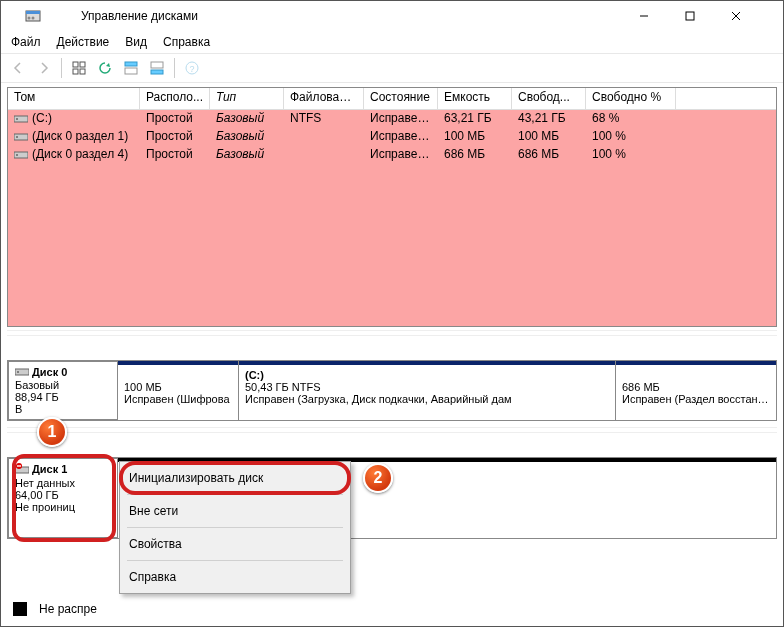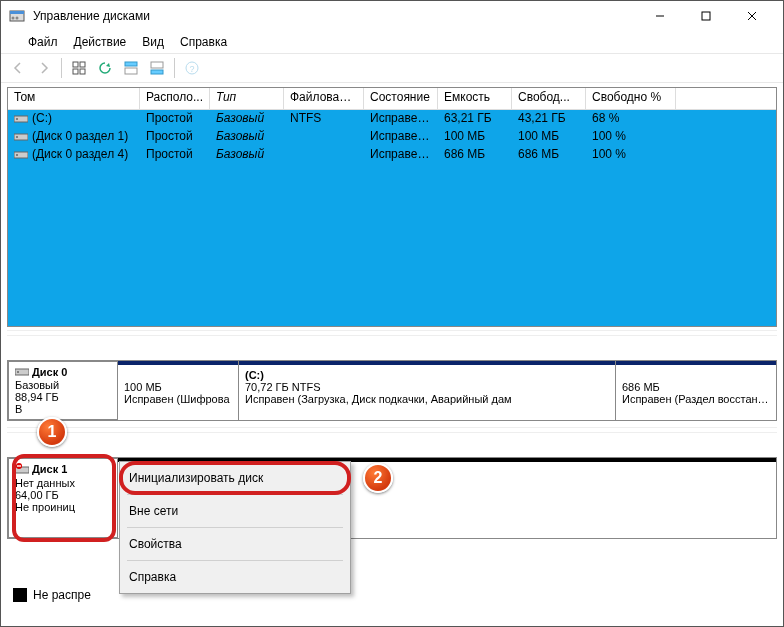--- a/index.html
+++ b/index.html
@@ -1,30 +1,30 @@
 <!DOCTYPE html>
 <html><head>
 <meta charset="utf-8">
 <style>
   * { box-sizing: border-box; margin: 0; padding: 0; font-family: 'Segoe UI', Tahoma, sans-serif; }
   body { background: #fff; width: 784px; height: 627px; overflow: hidden; position: relative; border: 1px solid #555; }
-  .titlebar { height: 30px; display: flex; align-items: center; padding: 0 8px; }
+  .titlebar { height: 30px; display: flex; align-items: center; padding: 0 24px; gap: 32px; }
   .titlebar .appicon { width: 16px; height: 16px; margin-right: 8px; display: inline-flex; }
   .titlebar .title { font-size: 12px; flex: 1; }
   .winbtns { display: flex; }
   .winbtn { width: 46px; height: 30px; display: flex; align-items: center; justify-content: center; font-size: 14px; color: #333; }
-  .menubar { height: 22px; display: flex; align-items: center; padding: 0 19px; font-size: 12px; }
+  .menubar { height: 22px; display: flex; align-items: center; padding: 0 2px; font-size: 12px; }
   .menubar .mitem { padding: 2px 8px; }
   .toolbar { height: 30px; border-top: 1px solid #e8e8e8; border-bottom: 1px solid #e8e8e8; display: flex; align-items: center; padding: 0 6px; gap: 4px; }
   .tbtn { width: 22px; height: 22px; display: flex; align-items: center; justify-content: center; border: 1px solid transparent; }
   .tbtn svg { width: 16px; height: 16px; }
   .tsep { width: 1px; height: 20px; background: #ccc; margin: 0 2px; }
   .tbtn.disabled svg { opacity: 0.35; }
 
-  .tablewrap { border: 1px solid #888; margin: 4px 6px 0 6px; height: 240px; background: #0ea5e9; overflow: hidden; }
+  .tablewrap { border: 1px solid #888; margin: 4px 6px 0 6px; height: 240px; background: #fca5a5; overflow: hidden; }
   .thead { display: flex; background: #fff; border-bottom: 1px solid #ddd; height: 22px; }
   .th { font-size: 12px; padding: 2px 6px; border-right: 1px solid #ddd; overflow: hidden; white-space: nowrap; text-overflow: ellipsis; }
   .tbody .tr { display: flex; height: 18px; }
   .td { font-size: 12px; padding: 1px 6px; overflow: hidden; white-space: nowrap; text-overflow: ellipsis; }
   .volicon { display: inline-block; width: 14px; height: 10px; vertical-align: middle; margin-right: 4px; }
   .volicon svg { width: 14px; height: 10px; vertical-align: top; }
 
   .c0 { width: 132px; } .c1 { width: 70px; } .c2 { width: 74px; font-style: italic; }
   .c3 { width: 80px; } .c4 { width: 74px; } .c5 { width: 74px; }
   .c6 { width: 74px; } .c7 { width: 90px; }
@@ -34,21 +34,21 @@
   .diskhdr { width: 110px; border: 1px solid #888; padding: 4px 6px; font-size: 11px; position: relative; }
   .diskhdr .dname { font-weight: bold; }
   .diskhdr .dicon { display: inline-block; vertical-align: middle; margin-right: 3px; }
   .parts { flex: 1; display: flex; gap: 1px; background: #888; }
   .part { background: #fff; border-top: 4px solid #0a246a; padding: 4px 6px; font-size: 11px; overflow: hidden; position: relative; }
   .part.unalloc { border-top: 4px solid #000; }
   .pline { white-space: nowrap; overflow: hidden; text-overflow: ellipsis; }
 
   .splitter { height: 6px; border-top: 1px solid #eee; border-bottom: 1px solid #eee; margin: 3px 6px 0 6px; }
 
-  .legend { position: absolute; left: 12px; bottom: 24px; font-size: 12px; display: flex; align-items: center; gap: 6px; }
+  .legend { position: absolute; left: 12px; bottom: 10px; font-size: 12px; display: flex; align-items: center; gap: 12px; }
   .legendbox { width: 14px; height: 14px; border: 1px solid #000; background: #000; }
 
   .ctxmenu { position: absolute; left: 118px; top: 460px; width: 232px; background: #f0f0f0; border: 1px solid #a0a0a0; box-shadow: 3px 3px 4px rgba(0,0,0,.25); padding: 3px; font-size: 12px; }
   .ctxitem { padding: 6px 6px; }
   .ctxsep { height: 1px; background: #d0d0d0; margin: 3px 4px; }
 
   .callout1 { position: absolute; left: 11px; top: 453px; width: 104px; height: 88px; border: 4px solid #d12020; border-radius: 12px; pointer-events: none; }
   .callout2 { position: absolute; left: 118px; top: 460px; width: 232px; height: 34px; border: 4px solid #d12020; border-radius: 16px; pointer-events: none; }
   .badge { position: absolute; width: 30px; height: 30px; border-radius: 50%; background: radial-gradient(circle at 35% 30%, #ff7a36, #d43a0e 70%); color: #fff; font-weight: bold; font-size: 16px; display: flex; align-items: center; justify-content: center; border: 2px solid #fff; box-shadow: 0 1px 3px rgba(0,0,0,.5); }
   .bd1 { left: 36px; top: 416px; }
@@ -209,21 +209,21 @@
       <span>В</span>
     </div>
     <div class="parts">
       <div class="part" style="flex:0 0 120px">
         <div class="pline">&nbsp;</div>
         <div class="pline">100 МБ</div>
         <div class="pline">Исправен (Шифрова</div>
       </div>
       <div class="part" style="flex:1">
         <div class="pline"><b>(C:)</b></div>
-        <div class="pline">70,72 ГБ NTFS</div>
+        <div class="pline">50,43 ГБ NTFS</div>
         <div class="pline">Исправен (Загрузка, Диск подкачки, Аварийный дам</div>
       </div>
       <div class="part" style="flex:0 0 160px">
         <div class="pline">&nbsp;</div>
         <div class="pline">686 МБ</div>
         <div class="pline">Исправен (Раздел восстановле</div>
       </div>
     </div>
   </div>
 </div>

